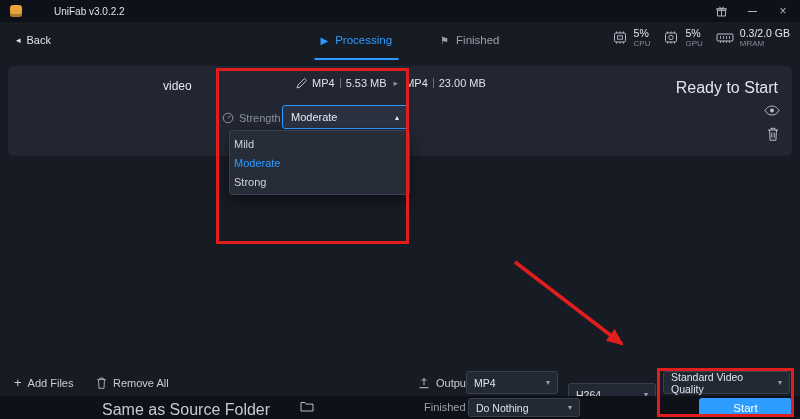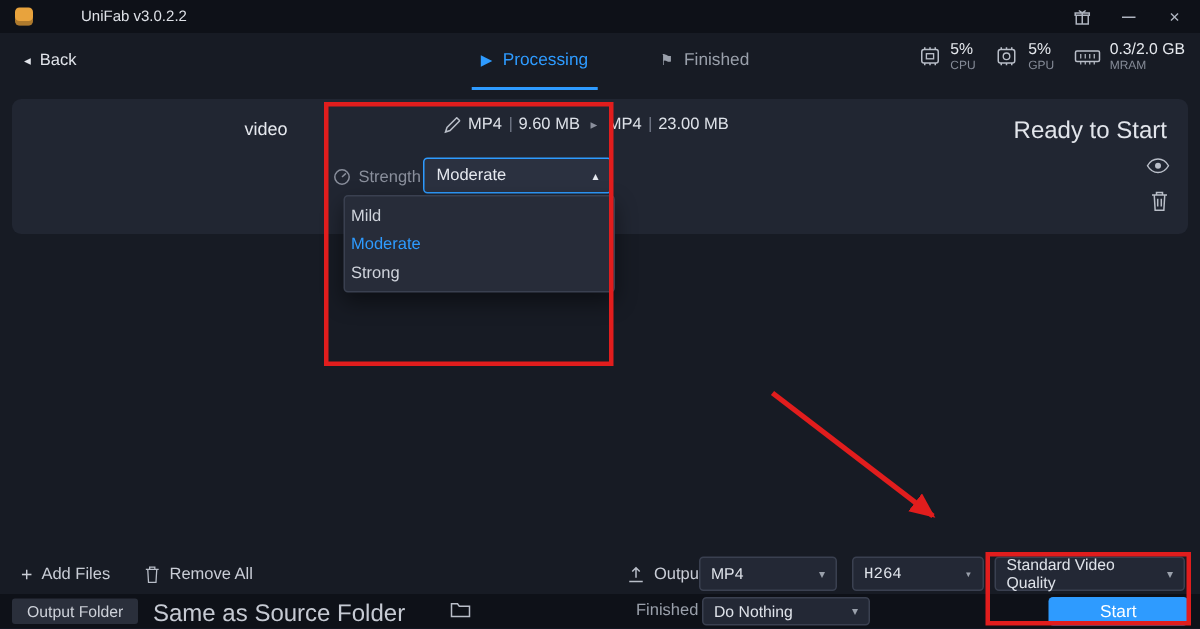--- a/index.html
+++ b/index.html
@@ -81,21 +81,21 @@
   .tb-act { position:absolute; top:371px; height:23px; display:flex; align-items:center; gap:6px;
             font-size:11px; color:#c9cdd6; cursor:pointer; }
   .plus { font-size:13px; color:#c9cdd6; }
   .out-lbl { position:absolute; left:418px; top:371px; height:23px; display:flex; align-items:center;
              gap:6px; font-size:11px; color:#c9cdd6; }
   .sel { position:absolute; background:#232835; border:1px solid #3a4050; border-radius:3px;
          display:flex; align-items:center; justify-content:space-between; padding:0 7px;
          font-size:10.5px; color:#dfe3ea; cursor:pointer; }
   .caret { font-size:8px; color:#9aa0ab; margin-left:4px; }
   .sel-mp4     { left:466px; top:371px; width:92px;  height:23px; }
-  .sel-codec   { left:568px; top:371px; width:88px;  height:23px;font-family:Liberation Mono, monospace; }
+  .sel-codec   { left:568px; top:383px; width:88px;  height:23px; }
   .sel-quality { left:663px; top:371px; width:127px; height:23px; }
 
   
   .bottombar { position:absolute; left:0; top:396px; width:800px; height:23px; background:#0e1118; }
   .of-btn { position:absolute; left:8px; top:3px; height:17px; padding:0 10px; background:#2a2f3b;
             border-radius:2px; display:flex; align-items:center; font-size:10.5px; color:#cdd1d9;
             cursor:pointer; }
   .of-val { position:absolute; left:102px; top:5px; font-size:16px; color:#c6cad3; }
   .folder-ic { position:absolute; left:300px; top:5px; cursor:pointer; }
   .fin-lbl { position:absolute; left:424px; top:5px; font-size:11px; color:#9aa0ab; }
@@ -196,21 +196,21 @@
     <div class="file-name">video</div>
 
     <div class="fmt-row">
       <span class="pencil">
         <svg width="11" height="11" viewBox="0 0 11 11">
             <path d="M1 10l1-3L8.5 .5l2 2L4 9z" fill="none" stroke="#b9bec8"></path>
           </svg>
       </span>
       <span>MP4</span>
       <span class="vbar"></span>
-      <span>9.60 MB</span>
+      <span>5.53 MB</span>
       <span class="fmt-arrow">▸</span>
       <span>MP4</span>
       <span class="vbar"></span>
       <span>23.00 MB</span>
     </div>
 
     <div class="status">Ready to Start</div>
 
     <div class="strength">
       <span>
@@ -275,21 +275,20 @@
   <div class="sel sel-codec">
     <span>H264</span>
     <span class="caret">▾</span>
   </div>
   <div class="sel sel-quality">
     <span>Standard Video Quality</span>
     <span class="caret">▾</span>
   </div>
 
   <div class="bottombar">
-    <div class="of-btn">Output Folder</div>
     <div class="of-val">Same as Source Folder</div>
     <span class="folder-ic">
       <svg width="14" height="11" viewBox="0 0 14 11">
           <path d="M1 1.5h4l1.2 1.6H13V10H1z" fill="none" stroke="#b9bec8"></path>
         </svg>
     </span>
     <div class="fin-lbl">Finished</div>
     <div class="sel sel-finished">
       <span>Do Nothing</span>
       <span class="caret">▾</span>

